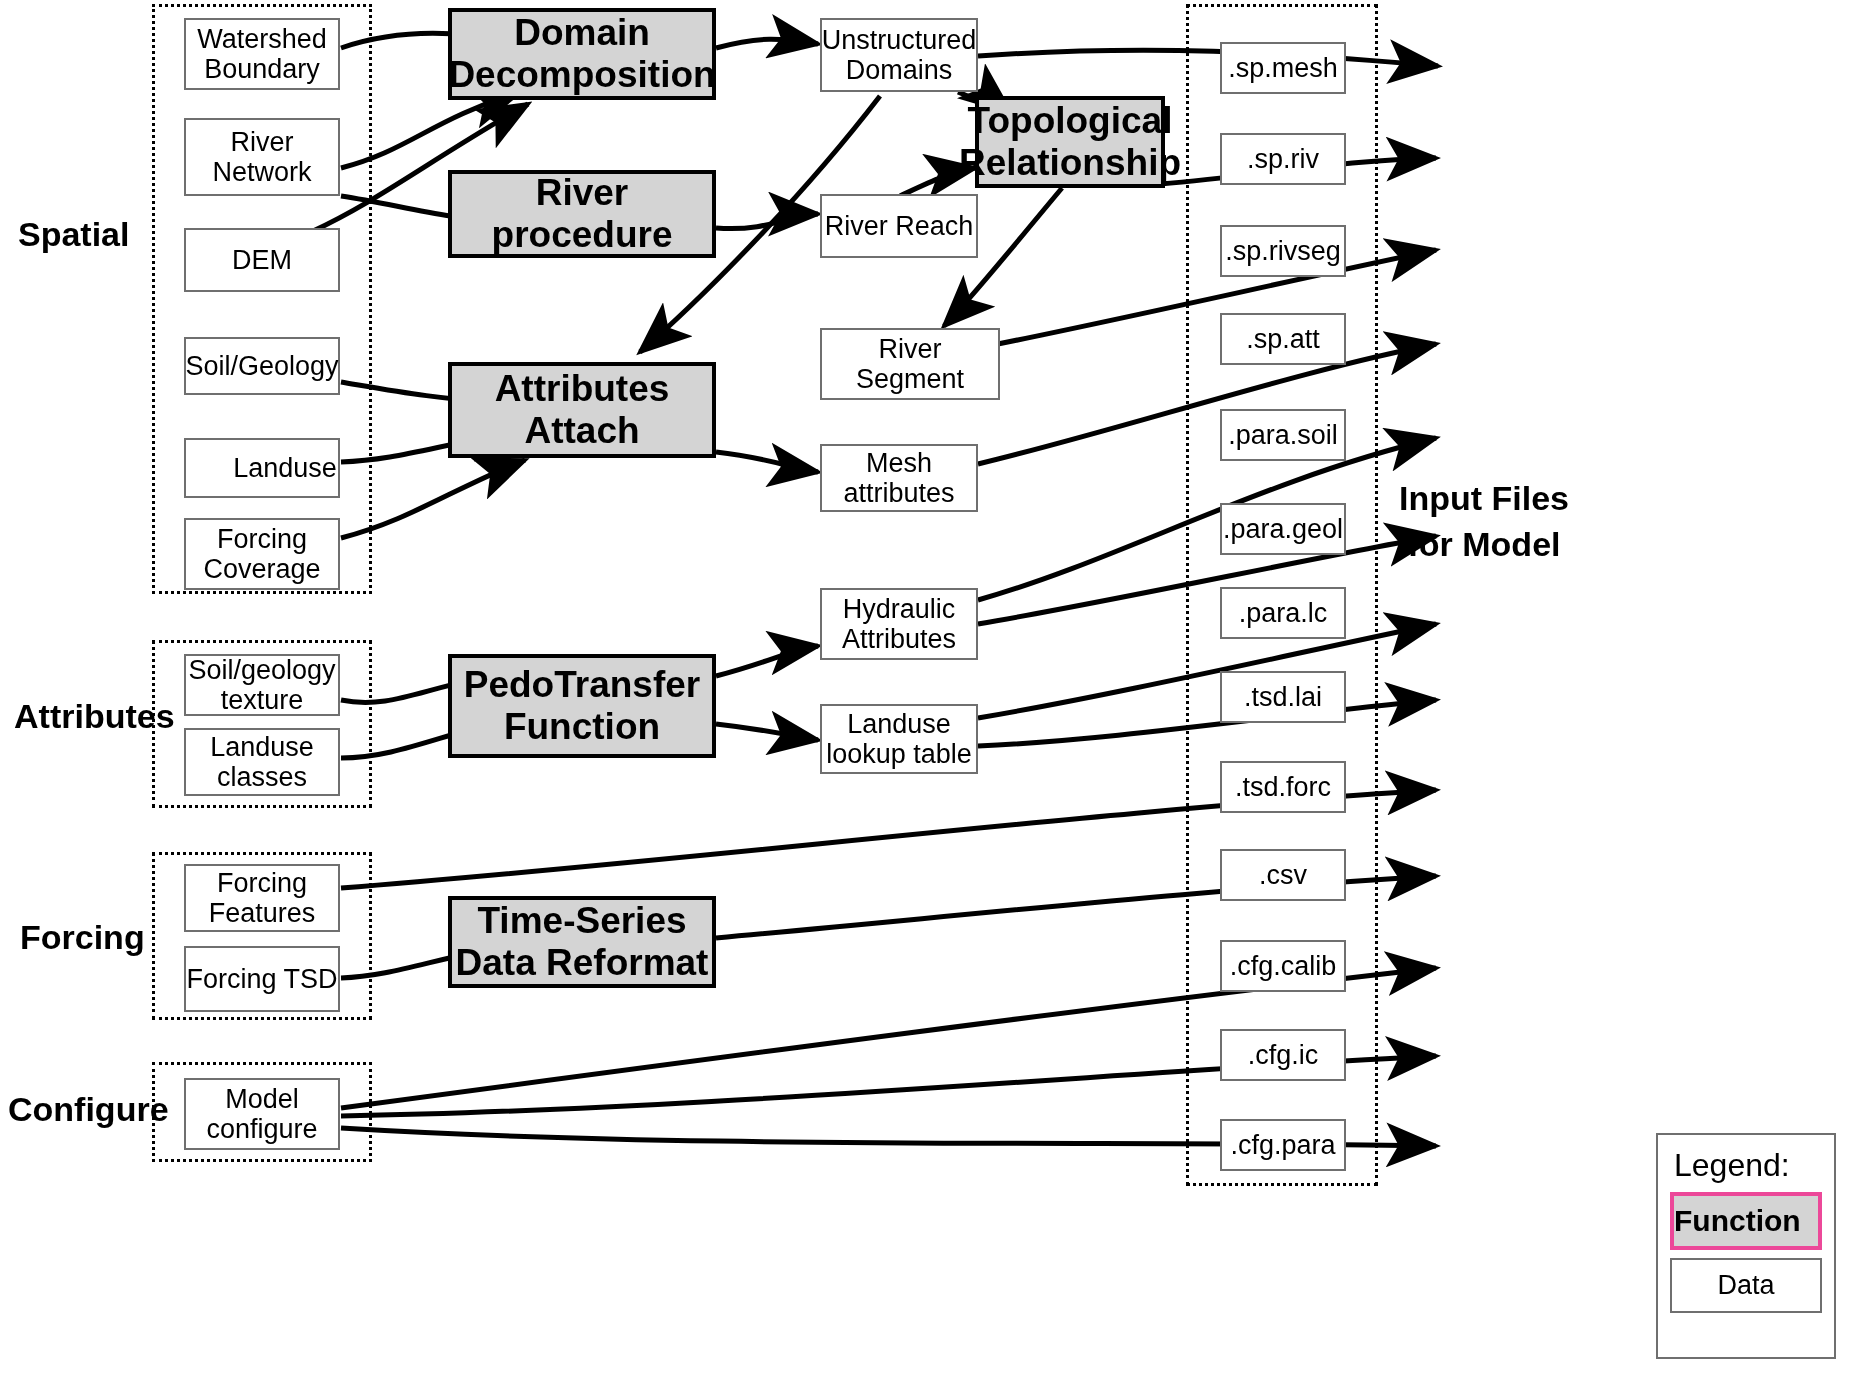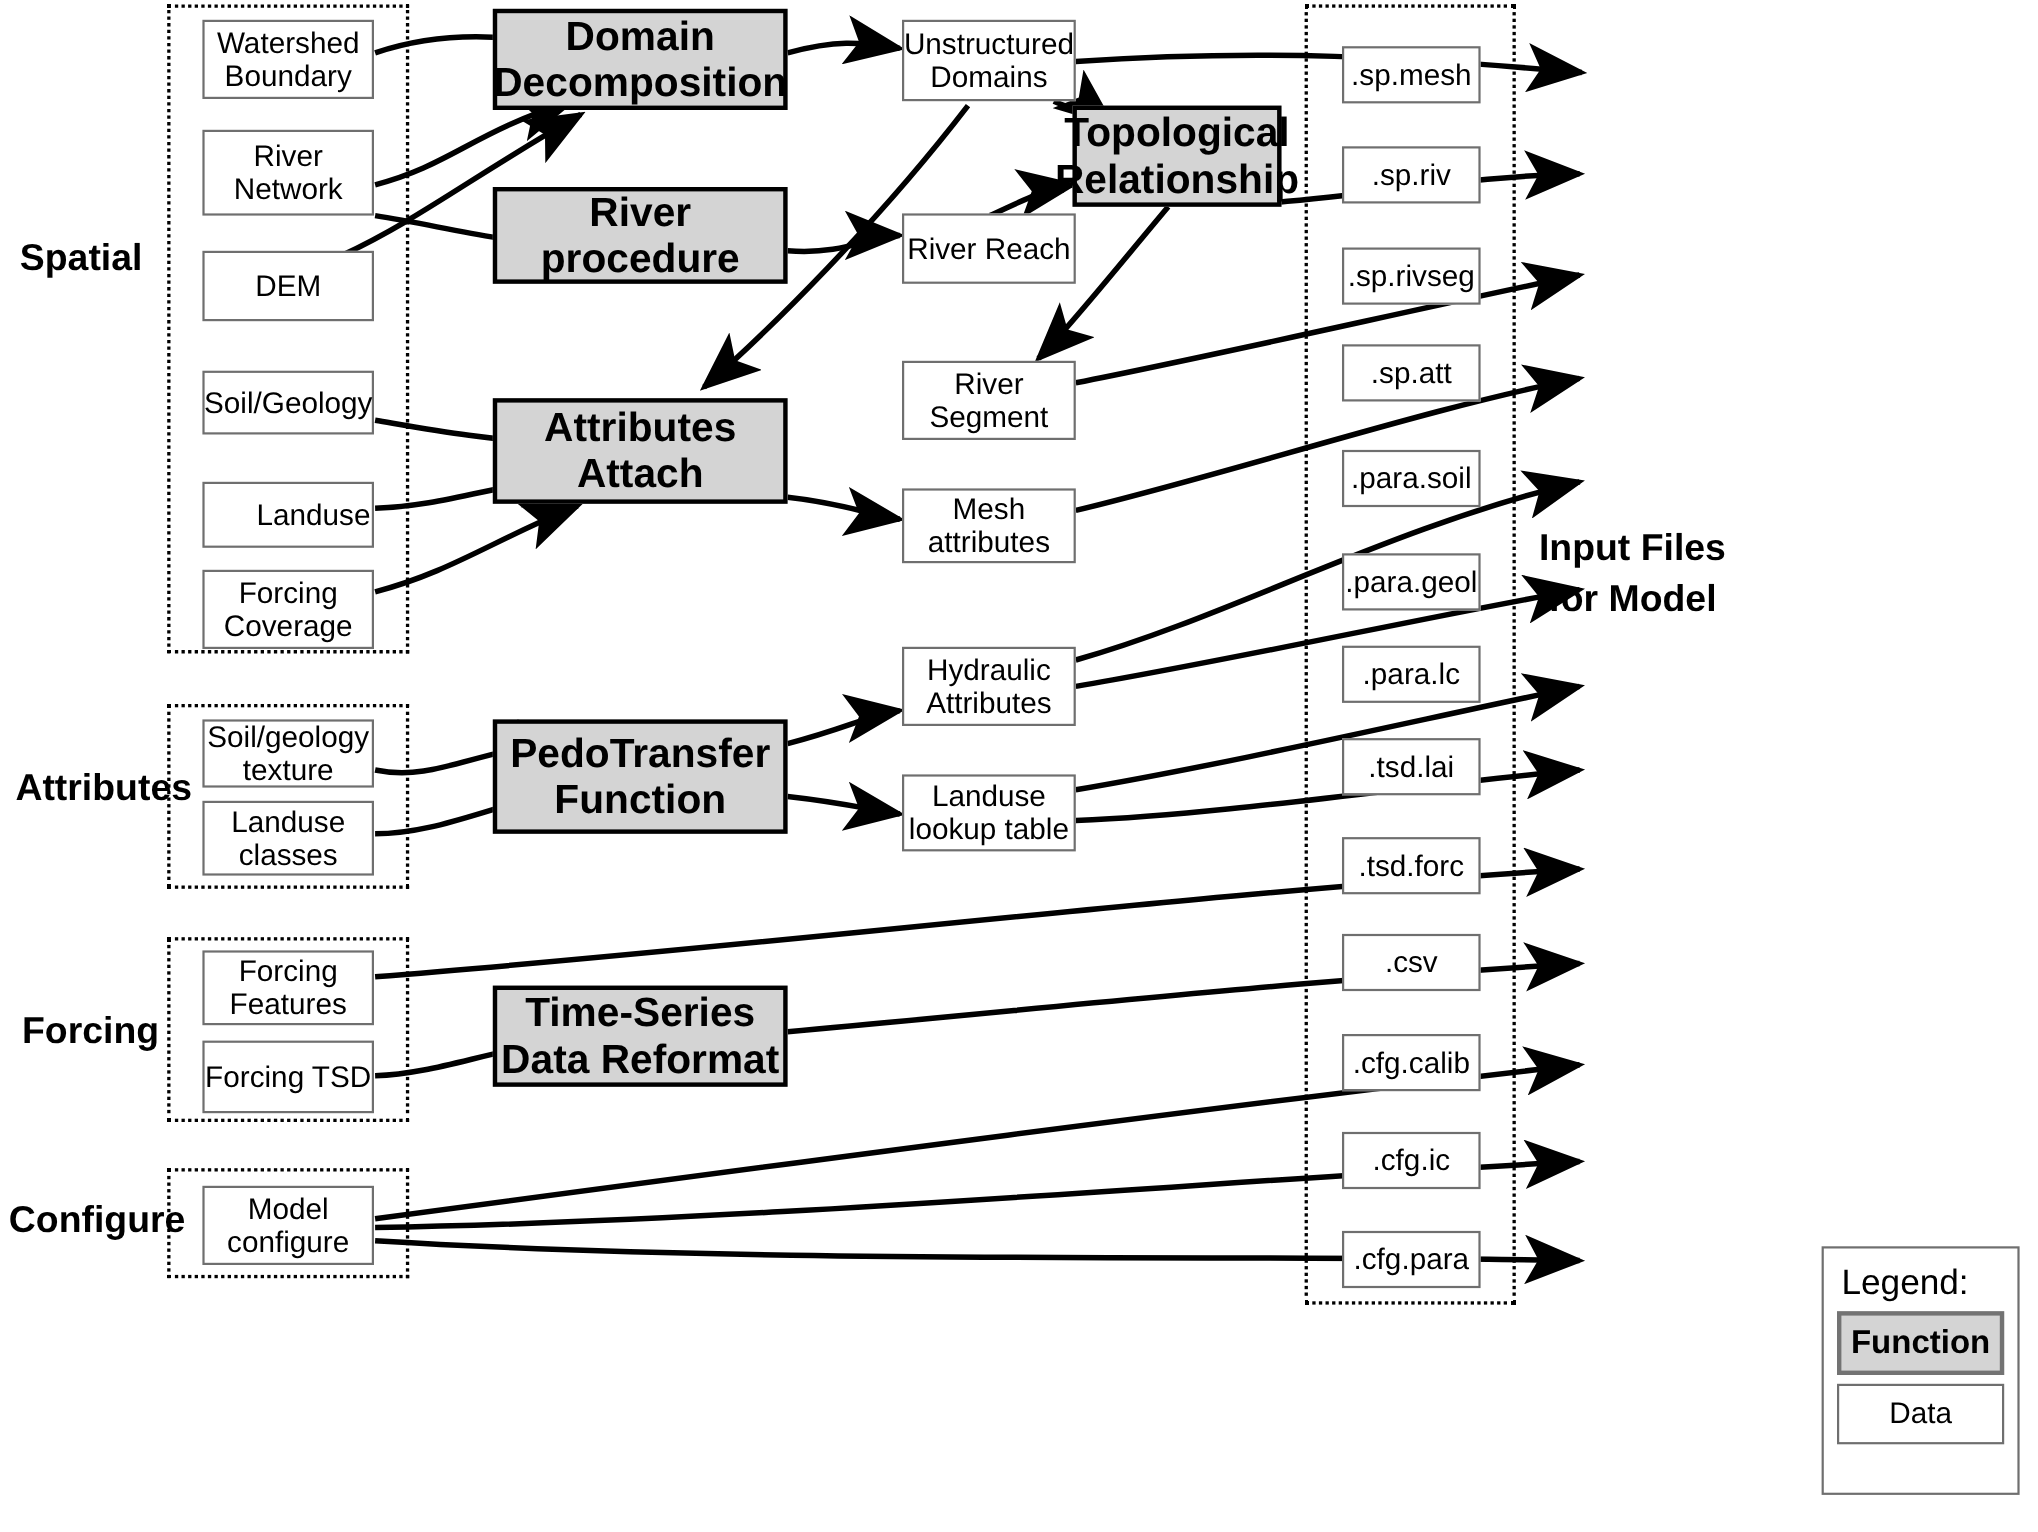--- a/index.html
+++ b/index.html
@@ -17,22 +17,22 @@
   .data{background:#ffffff;border:2px solid #6f6f6f;font-size:27px;font-weight:500;color:#000;}
   .fn{background:#d4d4d4;border:4px solid #000;font-size:37px;font-weight:bold;color:#000;}
   .out{background:#ffffff;border:2px solid #6f6f6f;font-size:27px;font-weight:500;color:#000;}
 
   .rightlabel{position:absolute;font-weight:bold;font-size:34px;text-align:center;
               line-height:1.35;color:#000;}
 
   .legend{position:absolute;box-sizing:border-box;border:2px solid #6f6f6f;background:#fff;
           padding:10px 12px;}
   .legend-title{font-size:32px;color:#000;margin:2px 0 8px 4px;}
-  .legend-fn{box-sizing:border-box;background:#d4d4d4;border:4px solid #737373;font-size:30px;
-             font-weight:bold;text-align:center;padding:8px 0;margin-bottom:8px;}
+  .legend-fn{box-sizing:border-box;background:#d4d4d4;border:4px solid #ec4899;font-size:30px;
+             font-weight:bold;text-align:left;padding:8px 0;margin-bottom:8px;}
   .legend-data{box-sizing:border-box;background:#fff;border:2px solid #6f6f6f;font-size:27px;
                text-align:center;padding:10px 0;}
 </style>
 </head>
 <body>
 
 <div id="stage">
 
   <svg id="wires" viewBox="0 0 1853 1393" xmlns="http://www.w3.org/2000/svg">
     <defs>
@@ -136,21 +136,21 @@
 
   <div class="node fn" style="left:448px;top:8px;width:268px;height:92px;">Domain Decomposition</div>
   <div class="node fn" style="left:448px;top:170px;width:268px;height:88px;">River procedure</div>
   <div class="node fn" style="left:448px;top:362px;width:268px;height:96px;">Attributes Attach</div>
   <div class="node fn" style="left:975px;top:96px;width:190px;height:92px;">Topological Relationship</div>
   <div class="node fn" style="left:448px;top:654px;width:268px;height:104px;">PedoTransfer Function</div>
   <div class="node fn" style="left:448px;top:896px;width:268px;height:92px;">Time-Series Data Reformat</div>
 
   <div class="node data" style="left:820px;top:18px;width:158px;height:74px;">Unstructured Domains</div>
   <div class="node data" style="left:820px;top:194px;width:158px;height:64px;">River Reach</div>
-  <div class="node data" style="left:820px;top:328px;width:158px;height:72px;">River Segment</div>
+  <div class="node data" style="left:820px;top:328px;width:180px;height:72px;">River Segment</div>
   <div class="node data" style="left:820px;top:444px;width:158px;height:68px;">Mesh attributes</div>
   <div class="node data" style="left:820px;top:588px;width:158px;height:72px;">Hydraulic Attributes</div>
   <div class="node data" style="left:820px;top:704px;width:158px;height:70px;">Landuse lookup table</div>
 
   <div class="node out" style="left:1220px;top:42px;width:126px;height:52px;">.sp.mesh</div>
   <div class="node out" style="left:1220px;top:133px;width:126px;height:52px;">.sp.riv</div>
   <div class="node out" style="left:1220px;top:225px;width:126px;height:52px;">.sp.rivseg</div>
   <div class="node out" style="left:1220px;top:313px;width:126px;height:52px;">.sp.att</div>
   <div class="node out" style="left:1220px;top:409px;width:126px;height:52px;">.para.soil</div>
   <div class="node out" style="left:1220px;top:503px;width:126px;height:52px;">.para.geol</div>

